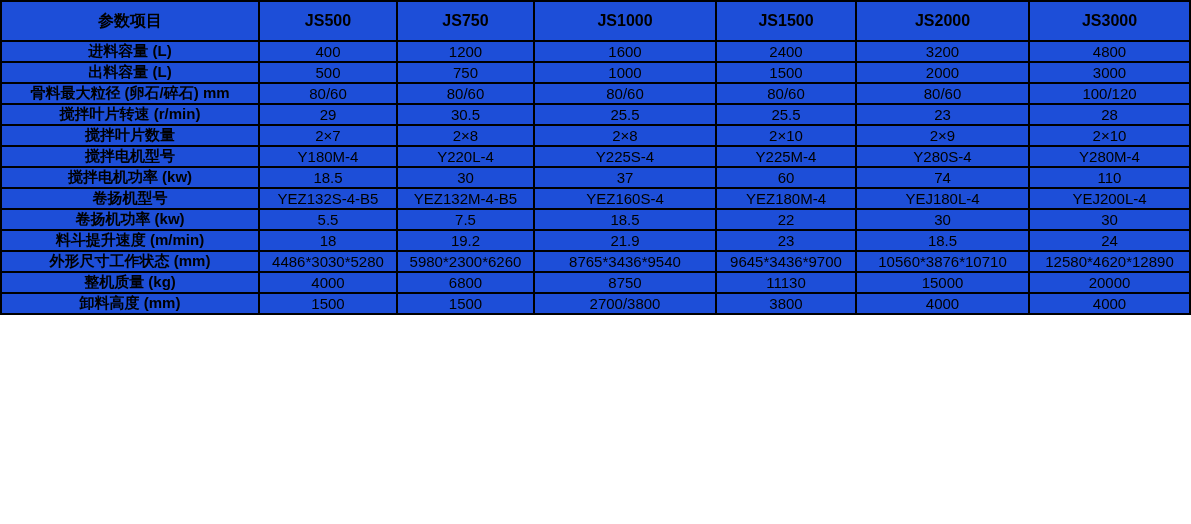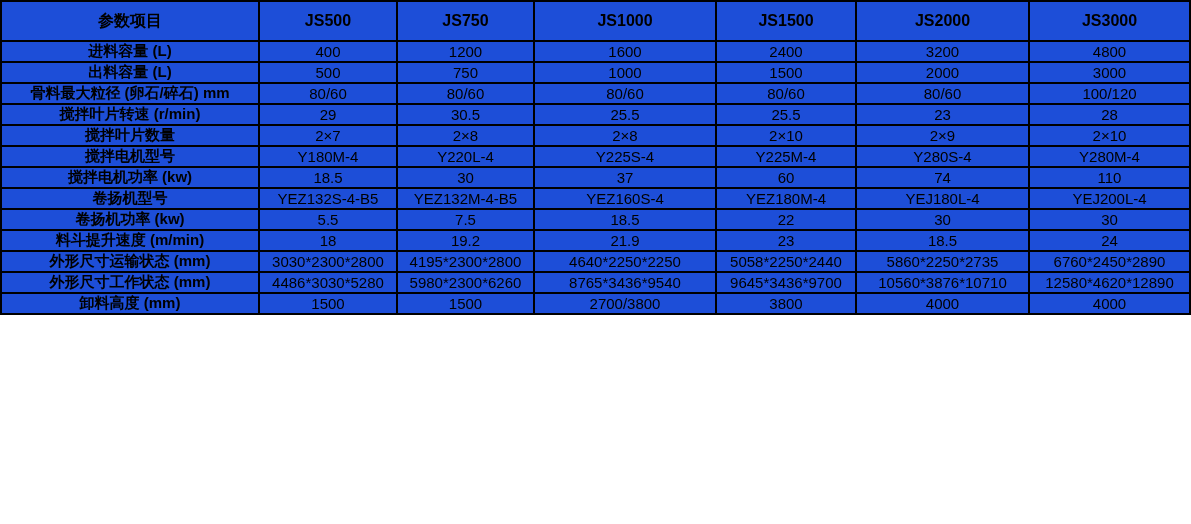--- a/index.html
+++ b/index.html
@@ -164,38 +164,38 @@
         <tr>
           <th class="row-label">料斗提升速度 (m/min)</th>
           <td>18</td>
           <td>19.2</td>
           <td>21.9</td>
           <td>23</td>
           <td>18.5</td>
           <td>24</td>
         </tr>
         <tr>
-          <th class="row-label">外形尺寸运输状态 (mm)</th>
-          <td>3030*2300*2800</td>
-          <td>4195*2300*2800</td>
-          <td>4640*2250*2250</td>
-          <td>5058*2250*2440</td>
-          <td>5860*2250*2735</td>
-          <td>6760*2450*2890</td>
-        </tr>
-        <tr>
           <th class="row-label">外形尺寸工作状态 (mm)</th>
           <td>4486*3030*5280</td>
           <td>5980*2300*6260</td>
           <td>8765*3436*9540</td>
           <td>9645*3436*9700</td>
           <td>10560*3876*10710</td>
           <td>12580*4620*12890</td>
         </tr>
         <tr>
+          <th class="row-label">整机质量 (kg)</th>
+          <td>4000</td>
+          <td>6800</td>
+          <td>8750</td>
+          <td>11130</td>
+          <td>15000</td>
+          <td>20000</td>
+        </tr>
+        <tr>
           <th class="row-label">卸料高度 (mm)</th>
           <td>1500</td>
           <td>1500</td>
           <td>2700/3800</td>
           <td>3800</td>
           <td>4000</td>
           <td>4000</td>
         </tr>
       </tbody>
   </table>

